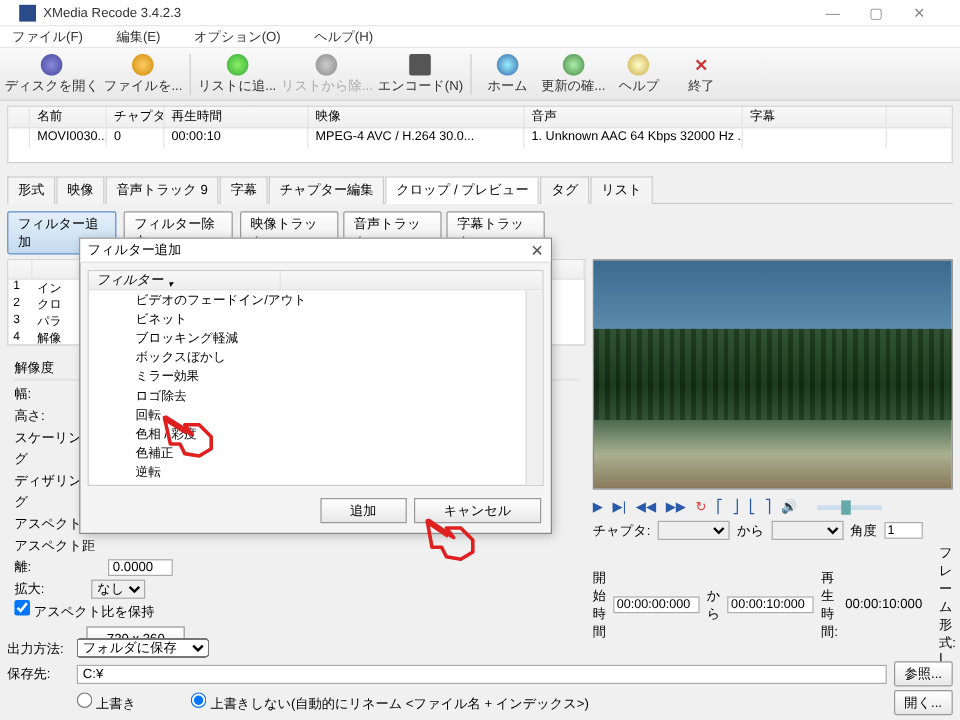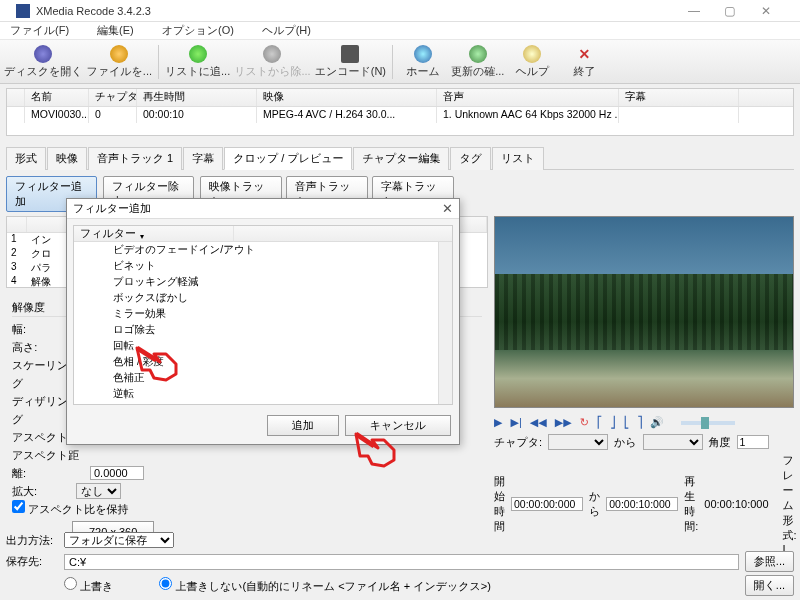--- a/index.html
+++ b/index.html
@@ -75,21 +75,21 @@
 
 .bottom { position:absolute; left:6px; right:6px; bottom:4px; }
 .brow { display:flex; align-items:center; gap:6px; font-size:11px; margin-top:3px; }
 .brow input[type=text]{ flex:1; border:1px solid #aaa; padding:1px 4px; font-size:11px; }
 
 .dialog { position:absolute; left:66px; top:198px; width:394px; background:#f4f4f4; border:1px solid #888; box-shadow:2px 2px 8px rgba(0,0,0,0.25); }
 .dialog .dtitle { display:flex; align-items:center; background:#fff; border-bottom:1px solid #ddd; padding:2px 6px; font-size:11px; }
 .dialog .dclose { margin-left:auto; font-size:13px; color:#555; }
 .dialog .dlist { margin:6px; border:1px solid #ccc; background:#fff; height:180px; overflow:hidden; position:relative; }
 .dialog .dlist .dhead { background:linear-gradient(#f8f8f8,#eee); border-bottom:1px solid #ddd; height:16px; display:flex; }
-.dialog .dlist .dhead div:first-child { width:160px; padding:0 6px; font-size:10.5px; border-right:1px solid #e4e4e4; display:flex; align-items:flex-end; gap:4px; }
+.dialog .dlist .dhead div:first-child { width:160px; padding:0 6px; font-size:10.5px; border-right:1px solid #e4e4e4; display:flex; align-items:flex-end; gap:4px;font-style:italic; }
 .dialog .dlist .item { padding:1px 6px; font-size:10.5px;margin-left:33px; }
 .dialog .dlist .item.selected { background:#e4e4e4; }
 .dialog .dlist .scrollbar { position:absolute; right:0; top:16px; bottom:0; width:14px; background:#f0f0f0; border-left:1px solid #ddd; }
 .dialog .dbtns { display:flex; justify-content:flex-end; gap:6px; padding:4px 8px 8px; }
 .dialog .dbtns button { border:1px solid #999; background:linear-gradient(#fff,#e8e8e8); padding:2px 24px; font-size:11px; }
 
 .hand { position:absolute; pointer-events:none; }
 .hand svg { display:block; }
 </style>
 </head>
@@ -170,24 +170,24 @@
     <div class="c-dur">00:00:10</div>
     <div class="c-vid">MPEG-4 AVC / H.264 30.0...</div>
     <div class="c-aud">1. Unknown AAC  64 Kbps 32000 Hz ...</div>
     <div class="c-sub"></div>
   </div>
 </div>
 
 <div class="tabs" id="tabs">
     <div class="tab">形式</div>
     <div class="tab">映像</div>
-    <div class="tab">音声トラック 1</div>
+    <div class="tab">音声トラック 9</div>
     <div class="tab">字幕</div>
+    <div class="tab">チャプター編集</div>
     <div class="tab active">クロップ / プレビュー</div>
-    <div class="tab">チャプター編集</div>
     <div class="tab">タグ</div>
     <div class="tab">リスト</div>
   </div>
 
 <div class="subrow">
   <div class="btn-small active">フィルター追加</div>
   <div class="btn-small">フィルター除去</div>
   <div class="track-btns" id="trackBtns">
       <div class="btn-small">映像トラック:</div>
       <div class="btn-small">音声トラック:</div>

